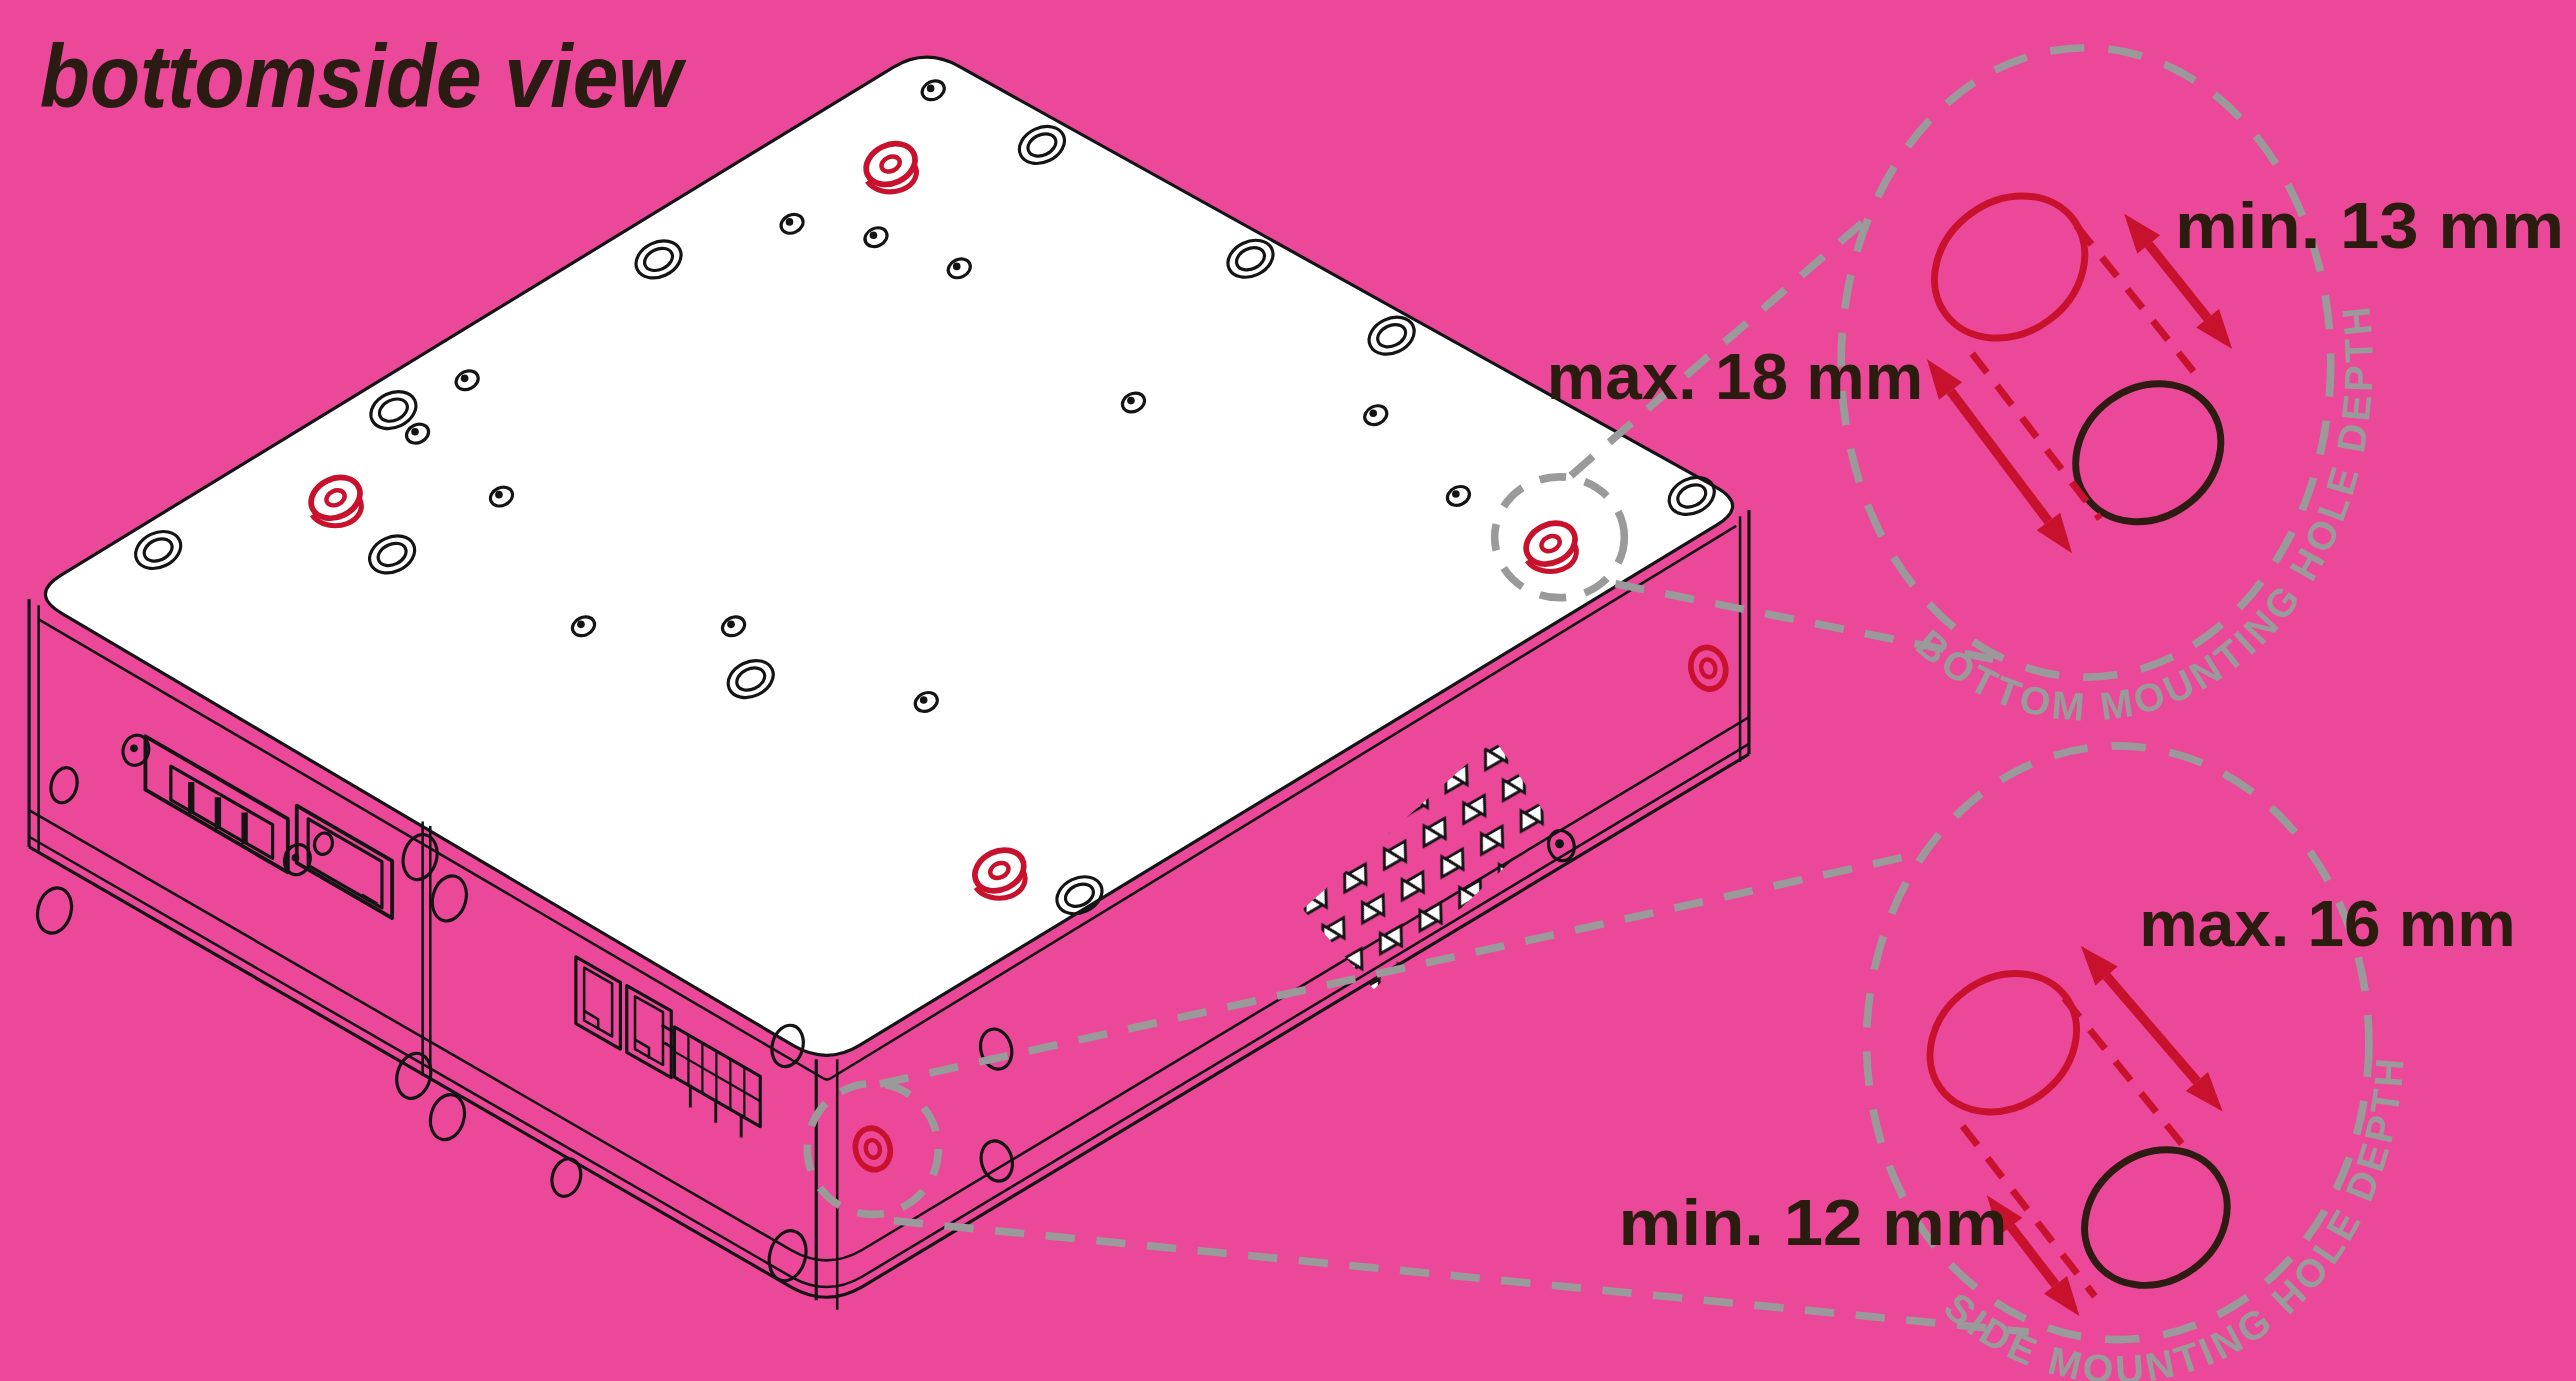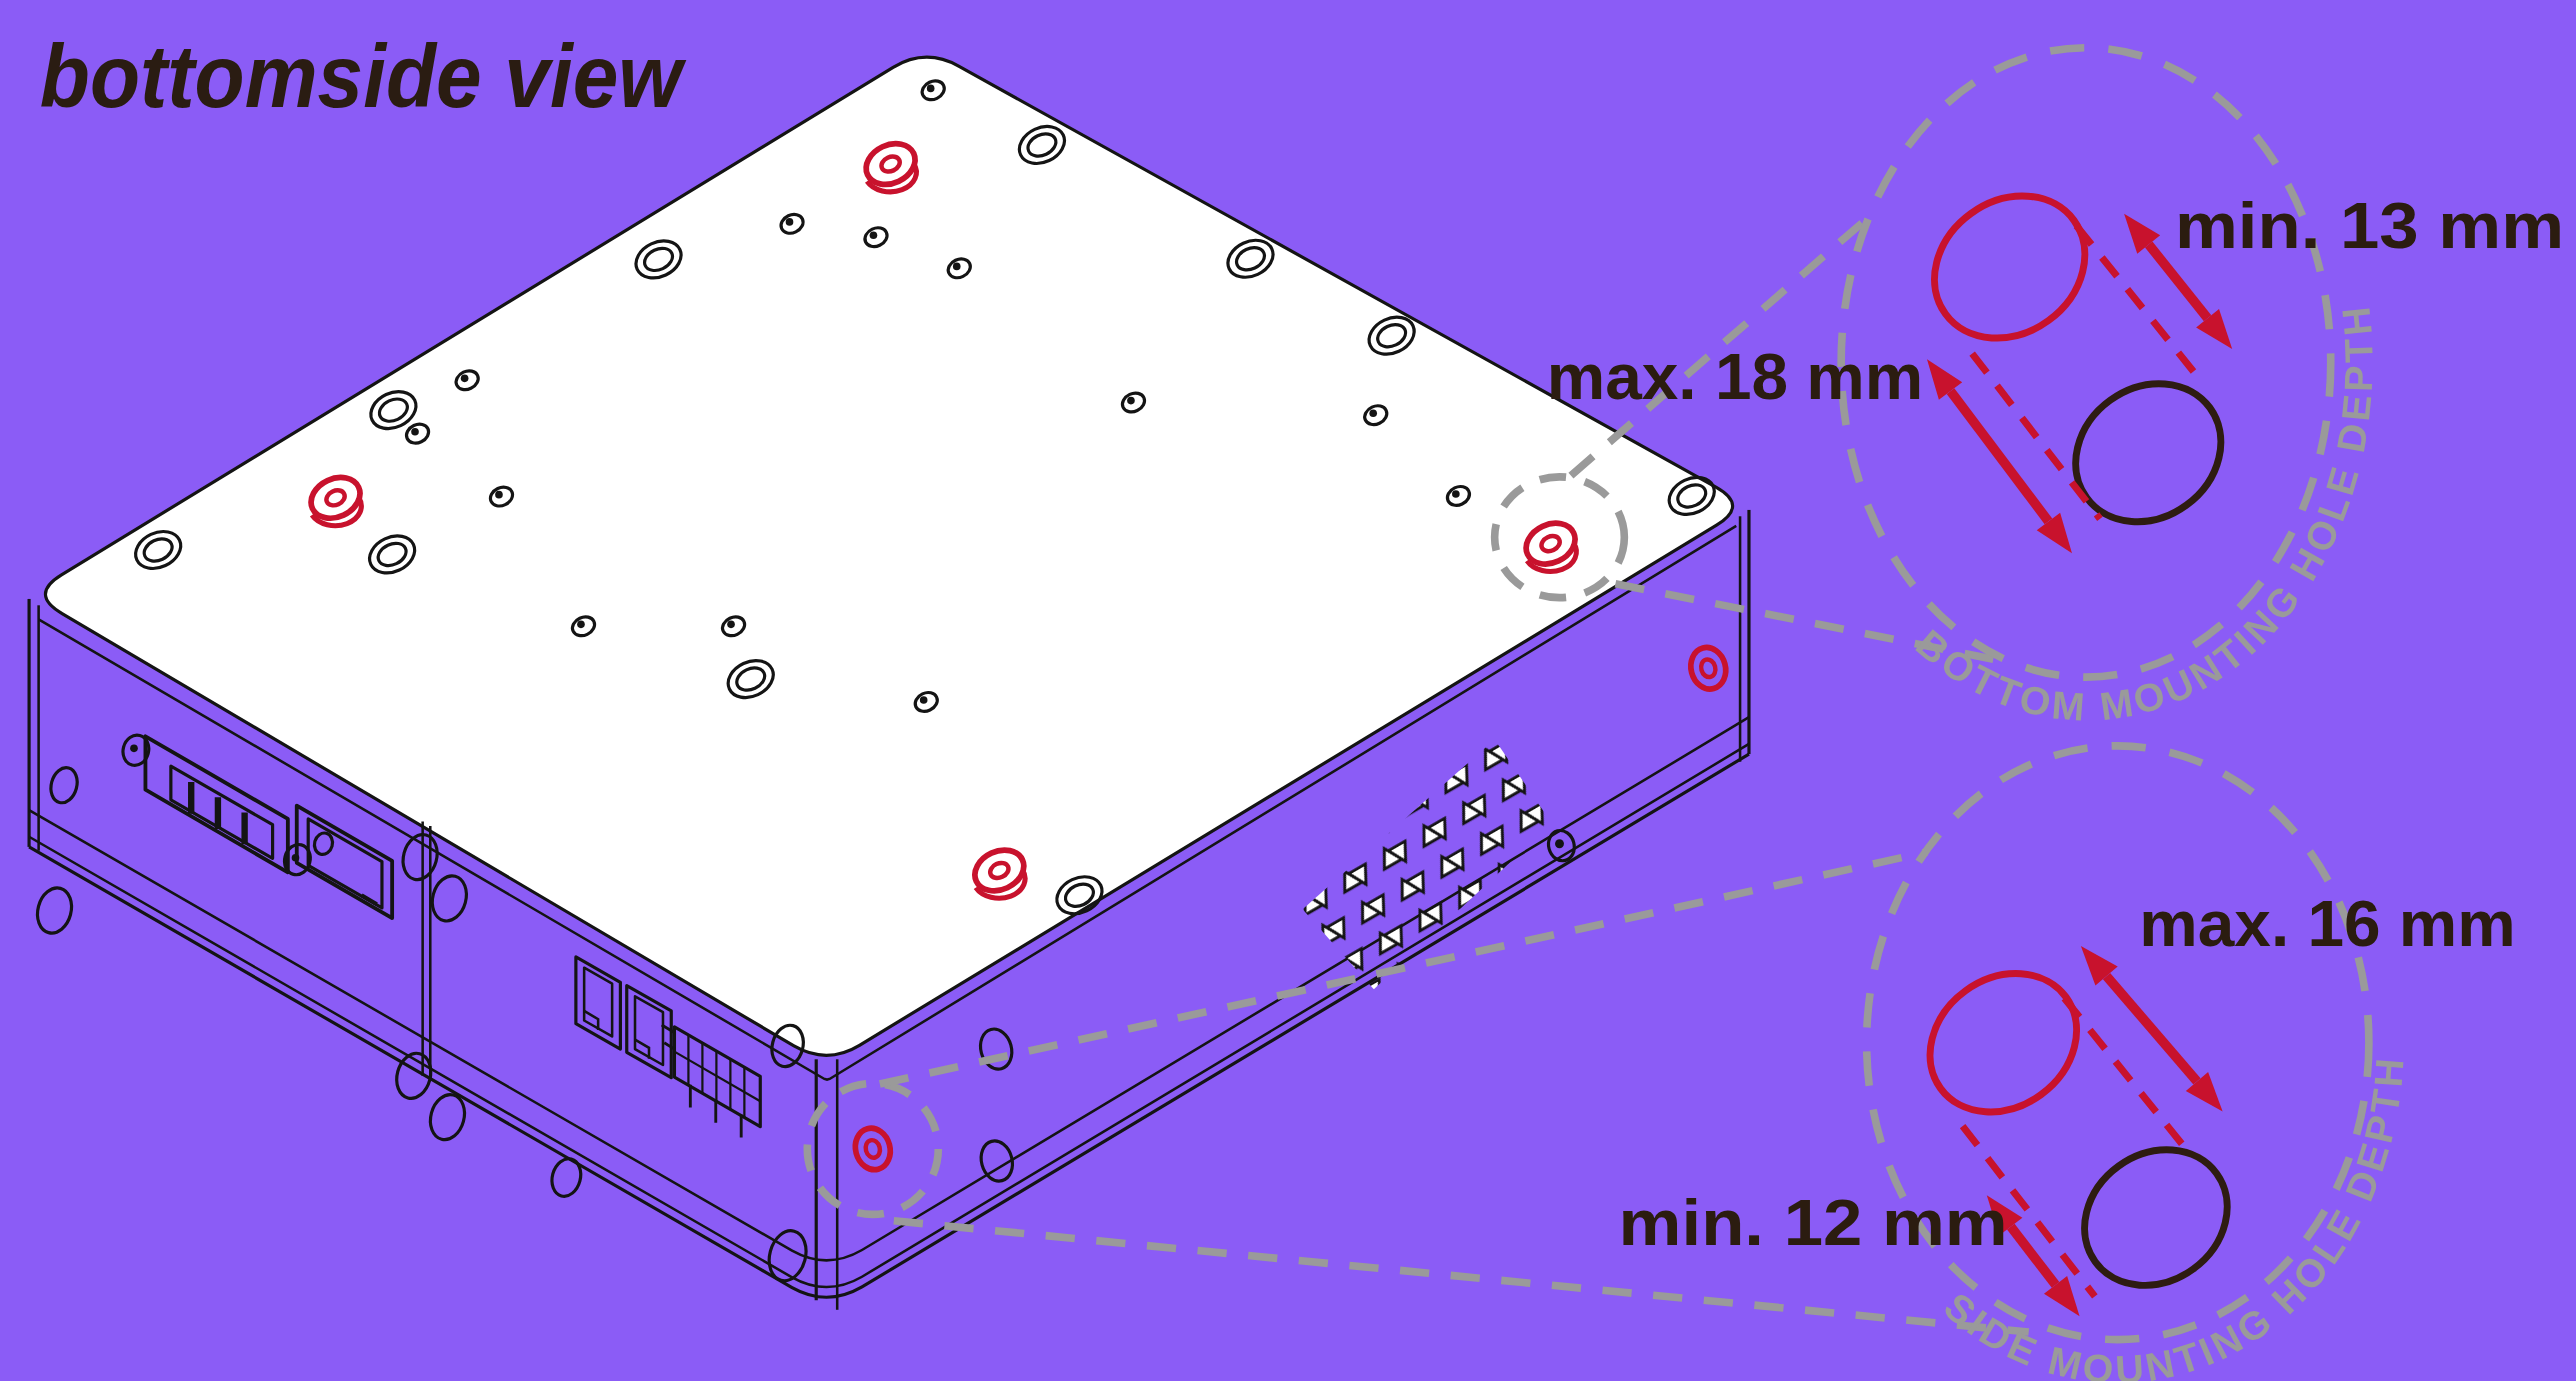--- a/index.html
+++ b/index.html
@@ -1,16 +1,16 @@
 <!DOCTYPE html>
 <html style="font-size:10.2px"><head>
 <meta charset="utf-8">
 <style>
   html,body{margin:0;padding:0;background:#ffffff;}
-  .canvas{position:relative;width:2576px;height:1381px;background:#8b5cf6;overflow:hidden;}
+  .canvas{position:relative;width:2576px;height:1381px;background:#ec4899;overflow:hidden;}
   svg{display:block;width:100%;height:100%;}
   .title-text{font:italic 700 140px "Liberation Sans","DejaVu Sans",sans-serif;fill:#2a1c12;}
   .meas-text{font:700 103px "Liberation Sans","DejaVu Sans",sans-serif;fill:#2b1c10;}
   .curved-text{font:700 62px "Liberation Sans","DejaVu Sans",sans-serif;fill:#9a9a9a;letter-spacing:6px;}
   .ln{stroke:#141414;fill:none;}
   .face{fill:#ffffff;stroke:#141414;}
   .gray-dash{stroke:#9a9a9a;fill:none;}
   .red{stroke:#c8122d;fill:none;}
   .redfill{fill:#c8122d;stroke:none;}
   .darkring{stroke:#2e1c12;fill:none;}

